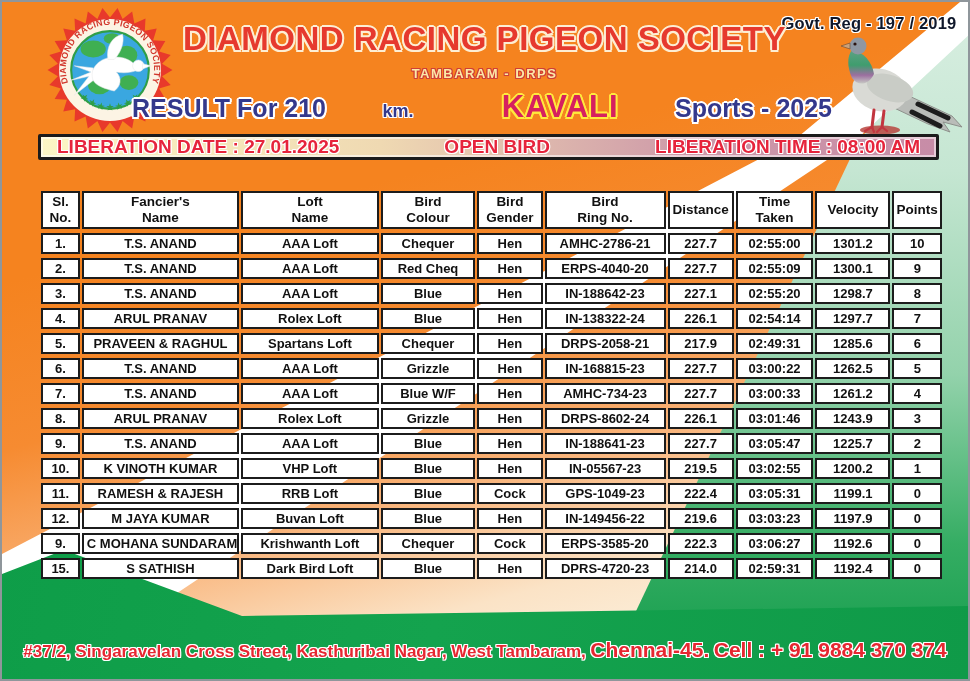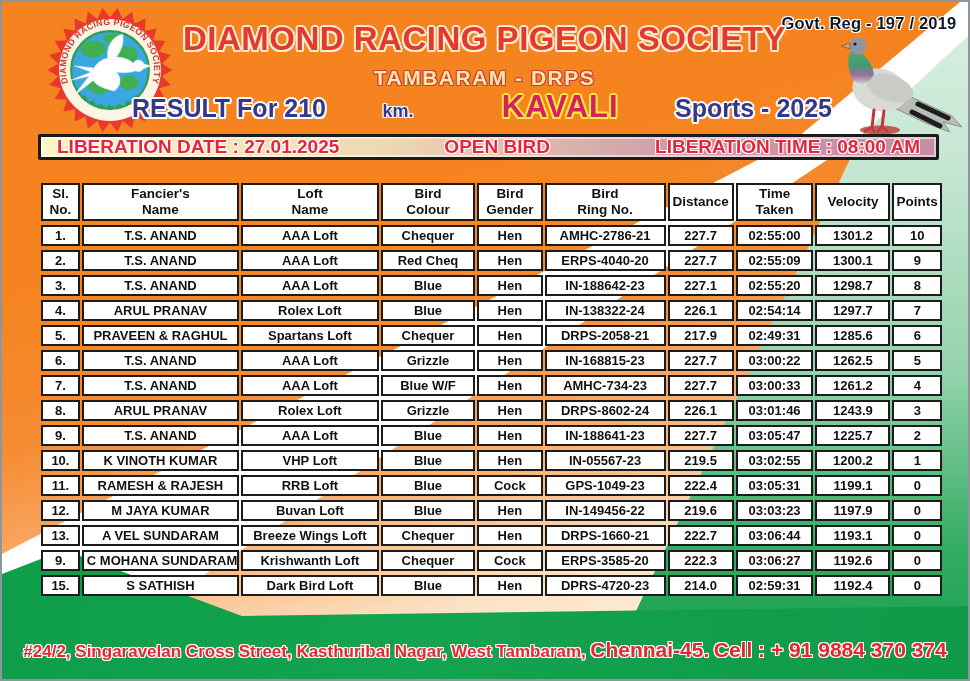--- a/index.html
+++ b/index.html
@@ -19,35 +19,35 @@
       -1.5px -1.5px 0 var(--oc),1.5px -1.5px 0 var(--oc),-1.5px 1.5px 0 var(--oc),1.5px 1.5px 0 var(--oc);}
   .ol1{text-shadow:-1px 0 0 var(--oc),1px 0 0 var(--oc),0 -1px 0 var(--oc),0 1px 0 var(--oc),
       -1px -1px 0 var(--oc),1px -1px 0 var(--oc),-1px 1px 0 var(--oc),1px 1px 0 var(--oc);}
   
   #logo{position:absolute;left:44px;top:5px;width:128px;height:126px;}
   #govt-reg{position:absolute;left:772px;top:12px;width:190px;text-align:center;
     font-size:16.5px;font-weight:800;color:#0f172a;--oc:#fff;letter-spacing:.2px;}
   #title{position:absolute;left:175px;top:18px;width:615px;text-align:center;
     font-size:33px;font-weight:800;color:#e6392e;--oc:#fdeed3;letter-spacing:.5px;}
   #subtitle{position:absolute;left:175px;top:64px;width:615px;text-align:center;
-    font-size:21px;font-weight:800;color:#fbe9a8;--oc:#cf3f38;letter-spacing:1.5px;}
+    font-size:13px;font-weight:800;color:#fbe9a8;--oc:#cf3f38;letter-spacing:1.5px;}
   #result-line{position:absolute;left:130px;top:87px;width:700px;display:flex;
     justify-content:space-between;align-items:baseline;gap:9px;white-space:nowrap;}
   #result-line .navy{color:#34388c;--oc:#ffffff;font-weight:800;font-size:25px;}
   #result-line .unit{font-size:18px;}
   #result-line .place{color:#d6205f;--oc:#ffe93d;font-weight:800;font-size:31px;letter-spacing:1px;padding-left:32px;}
   #pigeon-photo{position:absolute;left:820px;top:28px;width:148px;height:110px;}
   
   #info-bar{position:absolute;left:36px;top:132px;width:901px;height:26px;
     background:linear-gradient(90deg,#fcf6c5 0%,#efd9b2 38%,#ce9aa9 72%,#c78ca7 100%);
     border:3px solid #1b1b1b;border-radius:2px;display:flex;align-items:center;
     justify-content:space-between;padding:0 16px;box-shadow:inset 0 0 0 2px rgba(255,255,255,.55);}
   #info-bar span{font-size:19px;font-weight:800;color:#e6243c;--oc:#fff;white-space:nowrap;}
   
-  #results-table{position:absolute;left:37px;top:177px;width:905px;
+  #results-table{position:absolute;left:37px;top:185px;width:905px;
     border-collapse:separate;border-spacing:2px 4px;table-layout:fixed;}
   #results-table th,#results-table td{border:2px solid #1c1c1c;background:#fff;color:#111;
     font-weight:700;overflow:hidden;}
   #results-table th{height:38px;font-size:13.5px;text-align:center;line-height:1.15;
     white-space:pre-line;vertical-align:middle;padding:1px 2px;}
   #results-table td{height:18px;font-size:13px;text-align:center;padding:1px 3px;white-space:nowrap;}
   td.col-name,td.col-loft,td.col-colour{text-align:left;padding-left:8px;margin-left:6px;}
   td.col-sl{text-align:right;padding-right:6px;}
   .w-sl{width:4.4%}.w-name{width:17.8%}.w-loft{width:15.6%}.w-colour{width:10.7%}.w-gender{width:7.4%}
   .w-ring{width:13.7%}.w-distance{width:7.5%}.w-time{width:8.8%}.w-velocity{width:8.5%}.w-points{width:5.6%}
@@ -311,32 +311,20 @@
           <td class="col-loft">Buvan Loft</td>
           <td class="col-colour">Blue</td>
           <td class="col-gender">Hen</td>
           <td class="col-ring">IN-149456-22</td>
           <td class="col-distance">219.6</td>
           <td class="col-time">03:03:23</td>
           <td class="col-velocity">1197.9</td>
           <td class="col-points">0</td>
         </tr>
         <tr>
-          <td class="col-sl">13.</td>
-          <td class="col-name">A VEL SUNDARAM</td>
-          <td class="col-loft">Breeze Wings Loft</td>
-          <td class="col-colour">Chequer</td>
-          <td class="col-gender">Hen</td>
-          <td class="col-ring">DRPS-1660-21</td>
-          <td class="col-distance">222.7</td>
-          <td class="col-time">03:06:44</td>
-          <td class="col-velocity">1193.1</td>
-          <td class="col-points">0</td>
-        </tr>
-        <tr>
           <td class="col-sl">9.</td>
           <td class="col-name">C MOHANA SUNDARAM</td>
           <td class="col-loft">Krishwanth Loft</td>
           <td class="col-colour">Chequer</td>
           <td class="col-gender">Cock</td>
           <td class="col-ring">ERPS-3585-20</td>
           <td class="col-distance">222.3</td>
           <td class="col-time">03:06:27</td>
           <td class="col-velocity">1192.6</td>
           <td class="col-points">0</td>
@@ -350,18 +338,18 @@
           <td class="col-ring">DPRS-4720-23</td>
           <td class="col-distance">214.0</td>
           <td class="col-time">02:59:31</td>
           <td class="col-velocity">1192.4</td>
           <td class="col-points">0</td>
         </tr>
       </tbody>
   </table>
 
   <div id="footer">
-    <span class="small ol1">#24/2, Singaravelan Cross Street, Kasthuribai Nagar, West Tambaram,</span>
+    <span class="small ol1">#37/2, Singaravelan Cross Street, Kasthuribai Nagar, West Tambaram,</span>
     <span class="big ol1">Chennai-45.</span>
     <span class="big ol1">Cell : + 91 9884 370 374</span>
   </div>
 
 </div>
 
 </body></html>

